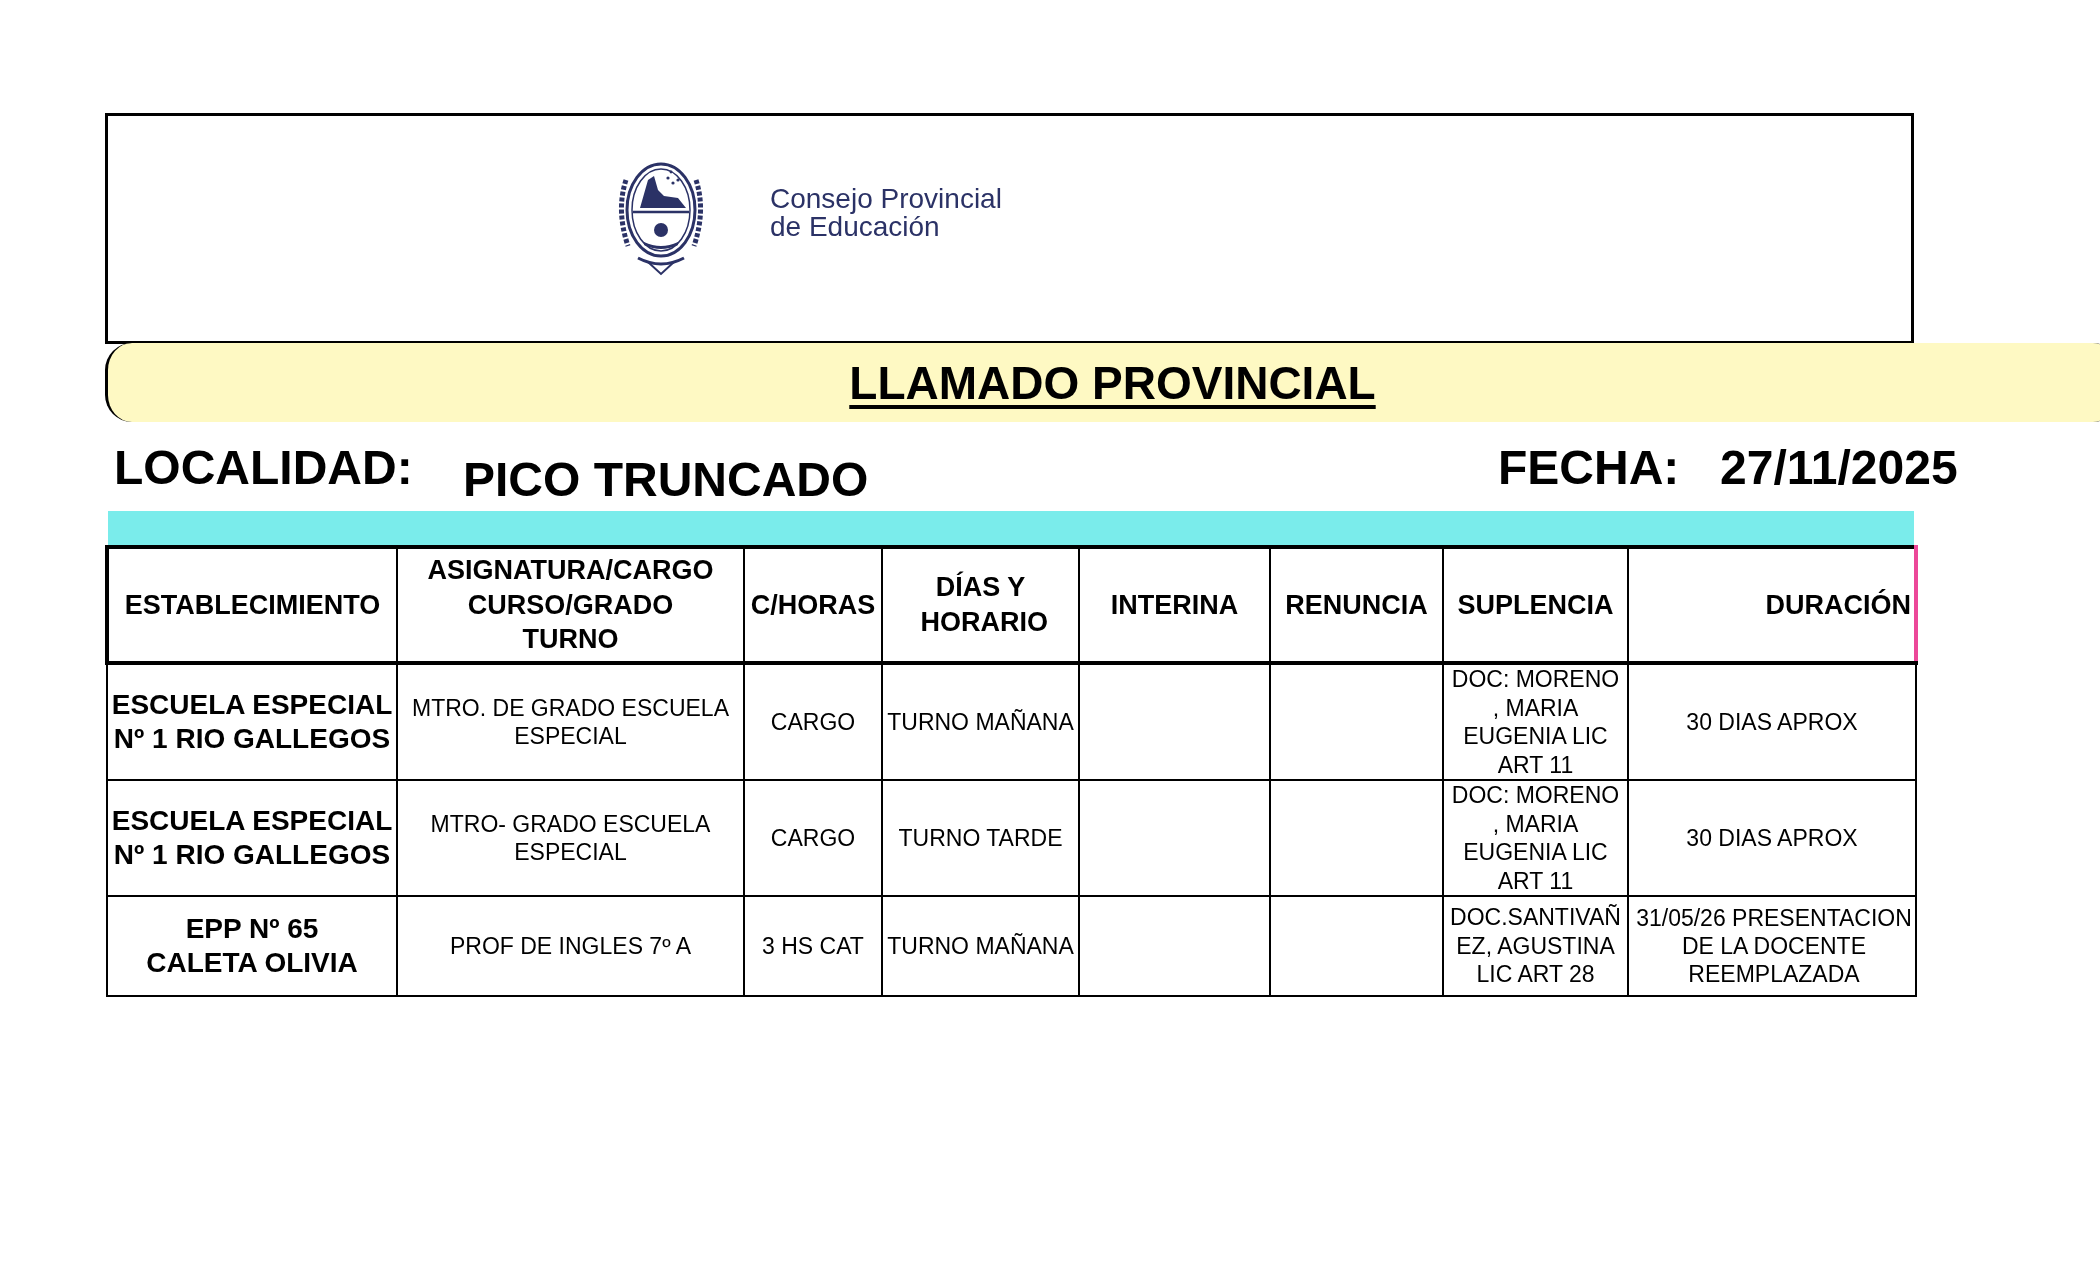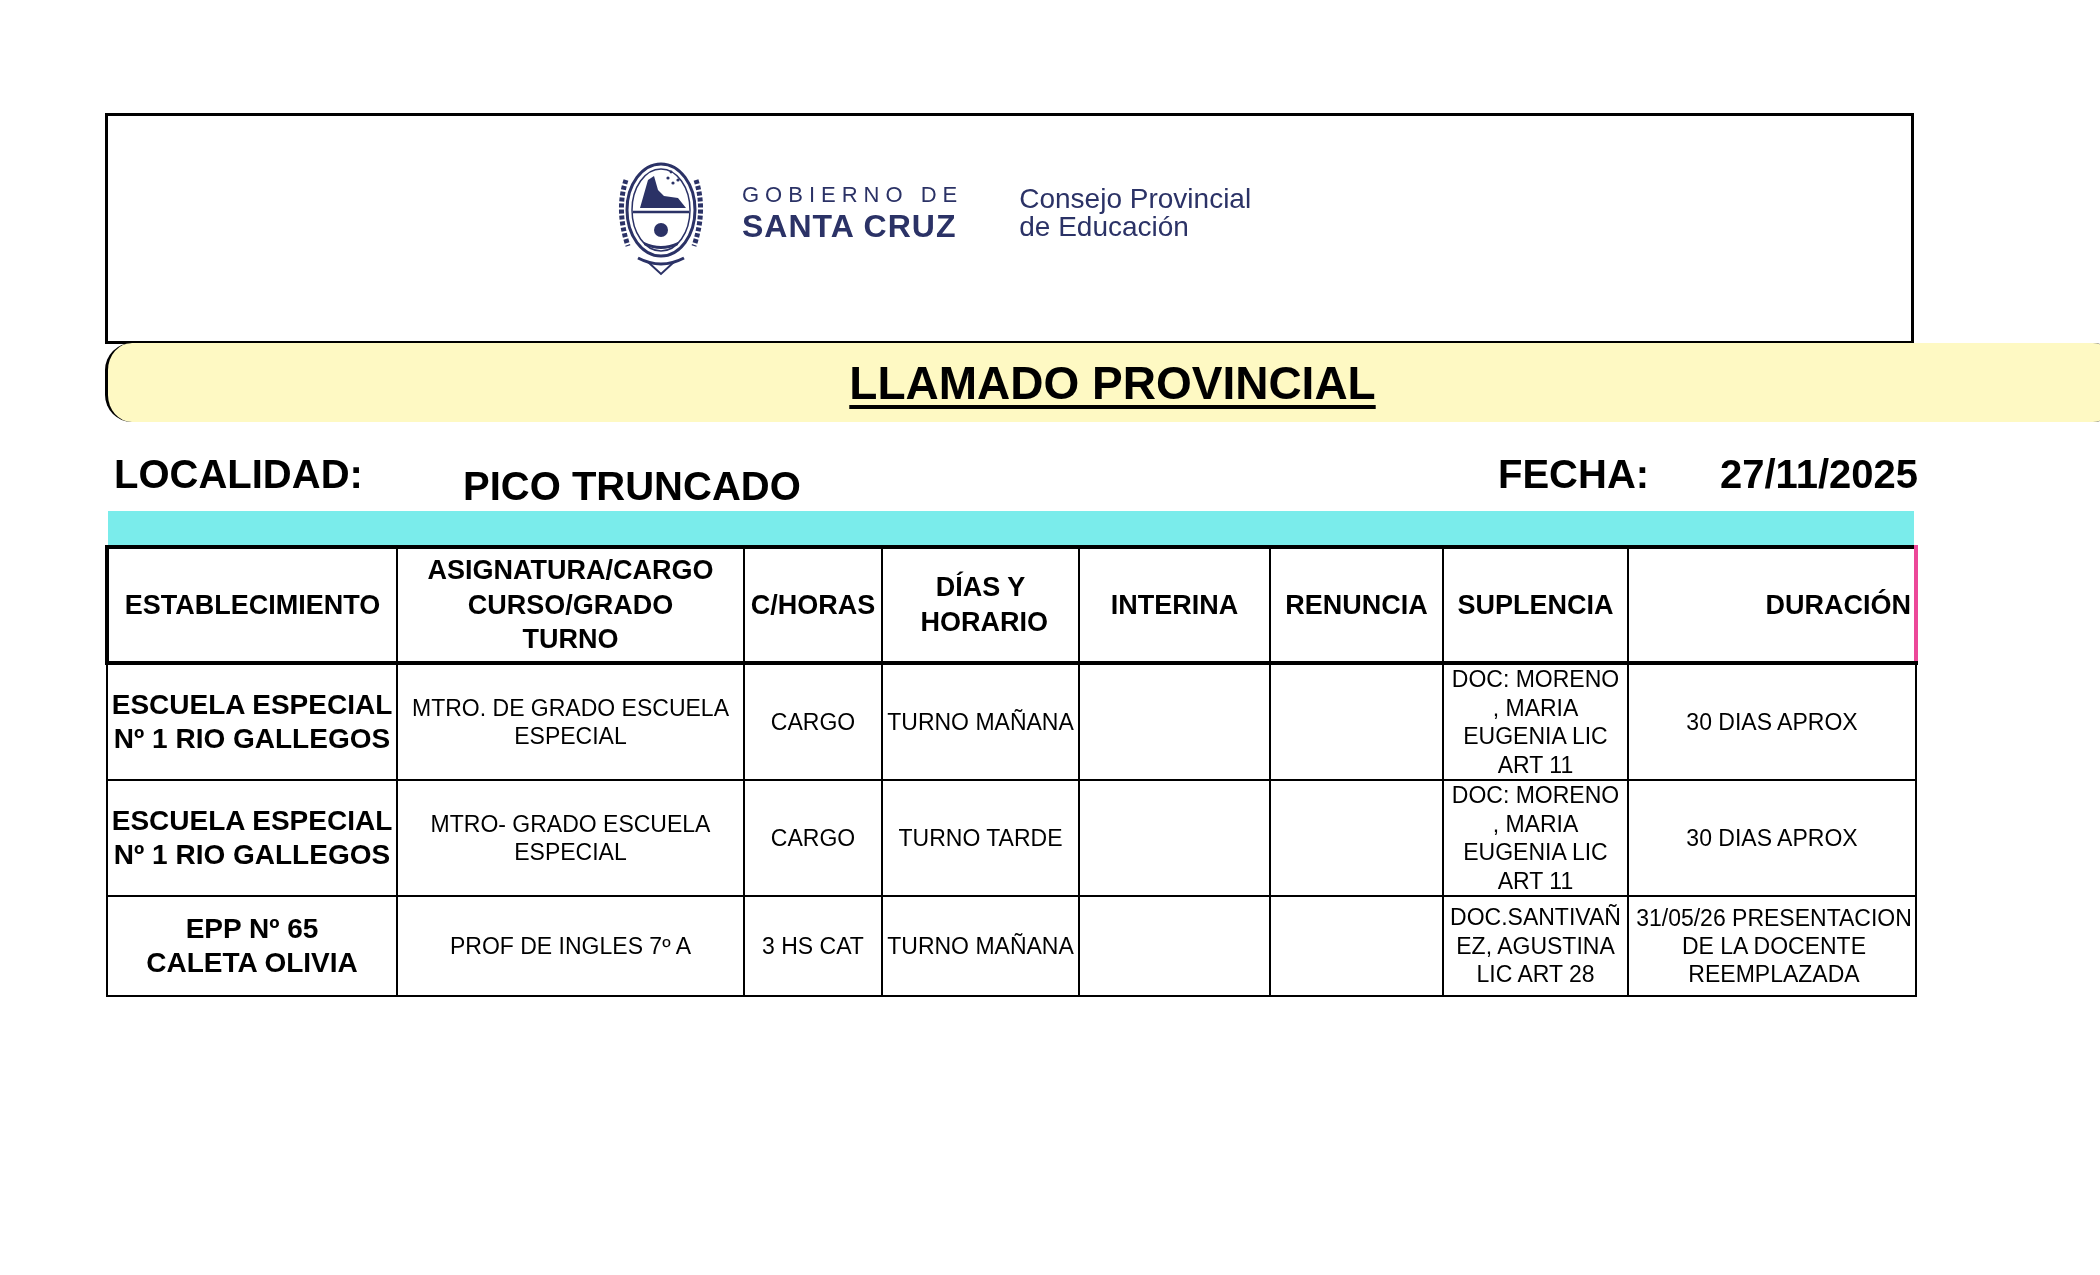--- a/index.html
+++ b/index.html
@@ -14,21 +14,21 @@
   .title-band .title { font-weight: bold; font-size: 46px; text-decoration: underline; text-decoration-thickness: 4px;
                        text-underline-offset: 6px; letter-spacing: 0px; }
 
   .logo { position: absolute; left: 608px; top: 150px; display: flex; align-items: center; }
   .crest { width: 106px; height: 126px; }
   .gov { margin-left: 28px; color: #2b3266; line-height: 1; }
   .gov .l1 { font-size: 22px; letter-spacing: 6px; font-weight: normal; }
   .gov .l2 { font-size: 32px; font-weight: bold; letter-spacing: 1px; margin-top: 4px; }
   .cpe { margin-left: 56px; color: #2b3266; font-size: 28px; line-height: 1.0; }
 
-  .meta { position: absolute; top: 452px; font-weight: bold; font-size: 40px; }
+  .meta { position: absolute; top: 440px; font-weight: bold; font-size: 48px; }
   .meta.loc-label { left: 114px; }
   .meta.loc-value { left: 463px; margin-top: 12px; }
   .meta.date-label { left: 1498px; }
   .meta.date-value { left: 1692px; margin-left: 28px; }
 
   .band2 { position: absolute; left: 108px; top: 511px; width: 1806px; height: 34px; background: #7aeceb; }
 
   table.grid { position: absolute; left: 105px; top: 545px; width: 1809px; border-collapse: collapse;
                table-layout: fixed; }
   table.grid th, table.grid td { border: 2px solid #000; text-align: center; vertical-align: middle; padding: 0 3px;
@@ -60,24 +60,20 @@
     <g fill="#2b3266">
       <path d="M32 58 L40 30 L46 26 L50 40 L56 46 L70 48 L78 58 Z"></path>
       <circle cx="60" cy="28" r="1.6"></circle>
         <circle cx="65" cy="33" r="1.6"></circle>
         <circle cx="70" cy="30" r="1.6"></circle>
         <circle cx="63" cy="22" r="1.4"></circle>
       <circle cx="53" cy="80" r="7"></circle>
       <path d="M36 92 Q53 100 70 92 L70 95 Q53 103 36 95 Z"></path>
     </g>
   </svg>
-  <div class="gov">
-    <div class="l1">GOBIERNO DE</div>
-    <div class="l2">SANTA CRUZ</div>
-  </div>
   <div class="cpe">
     <div>Consejo Provincial</div>
     <div>de Educación</div>
   </div>
 </div>
 
 <div class="title-band">
   <span class="title">LLAMADO PROVINCIAL</span>
 </div>
 

